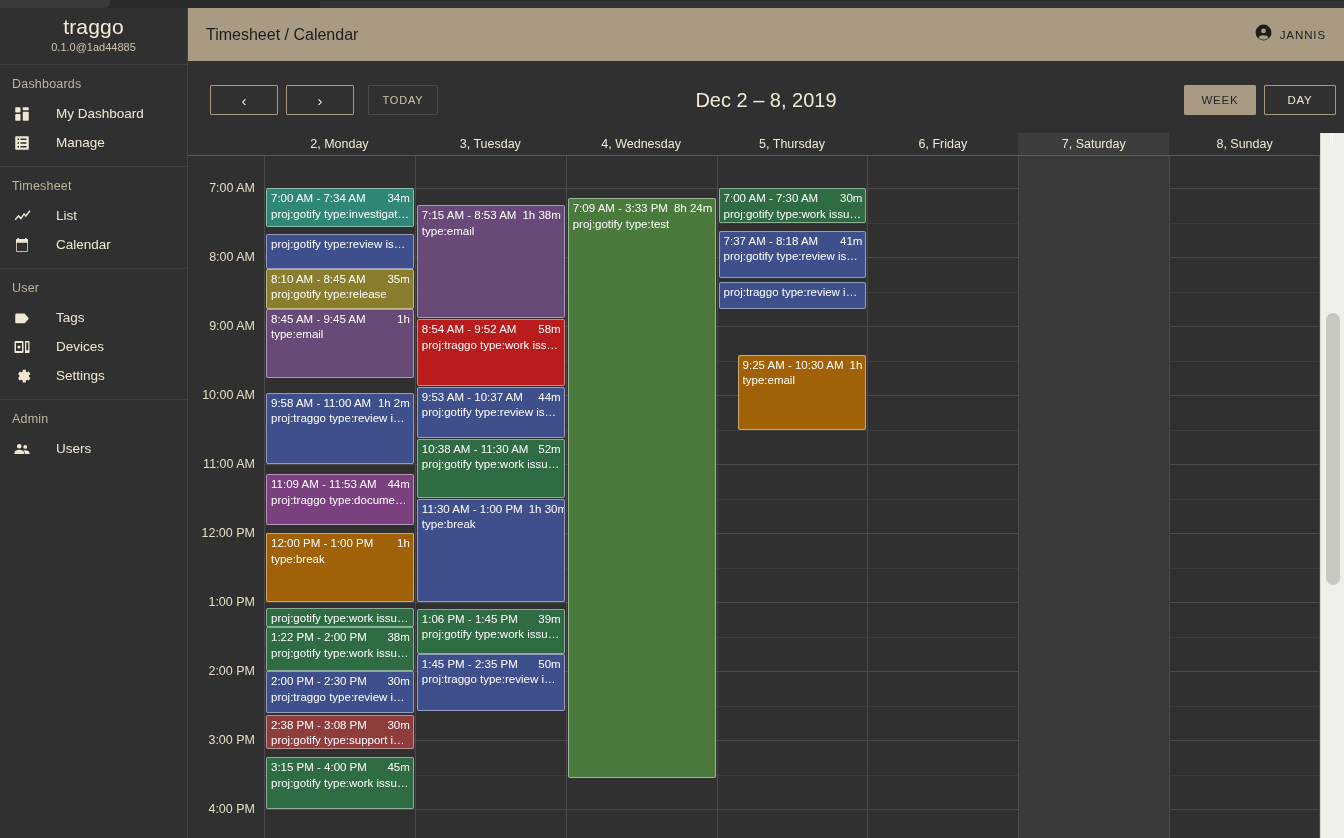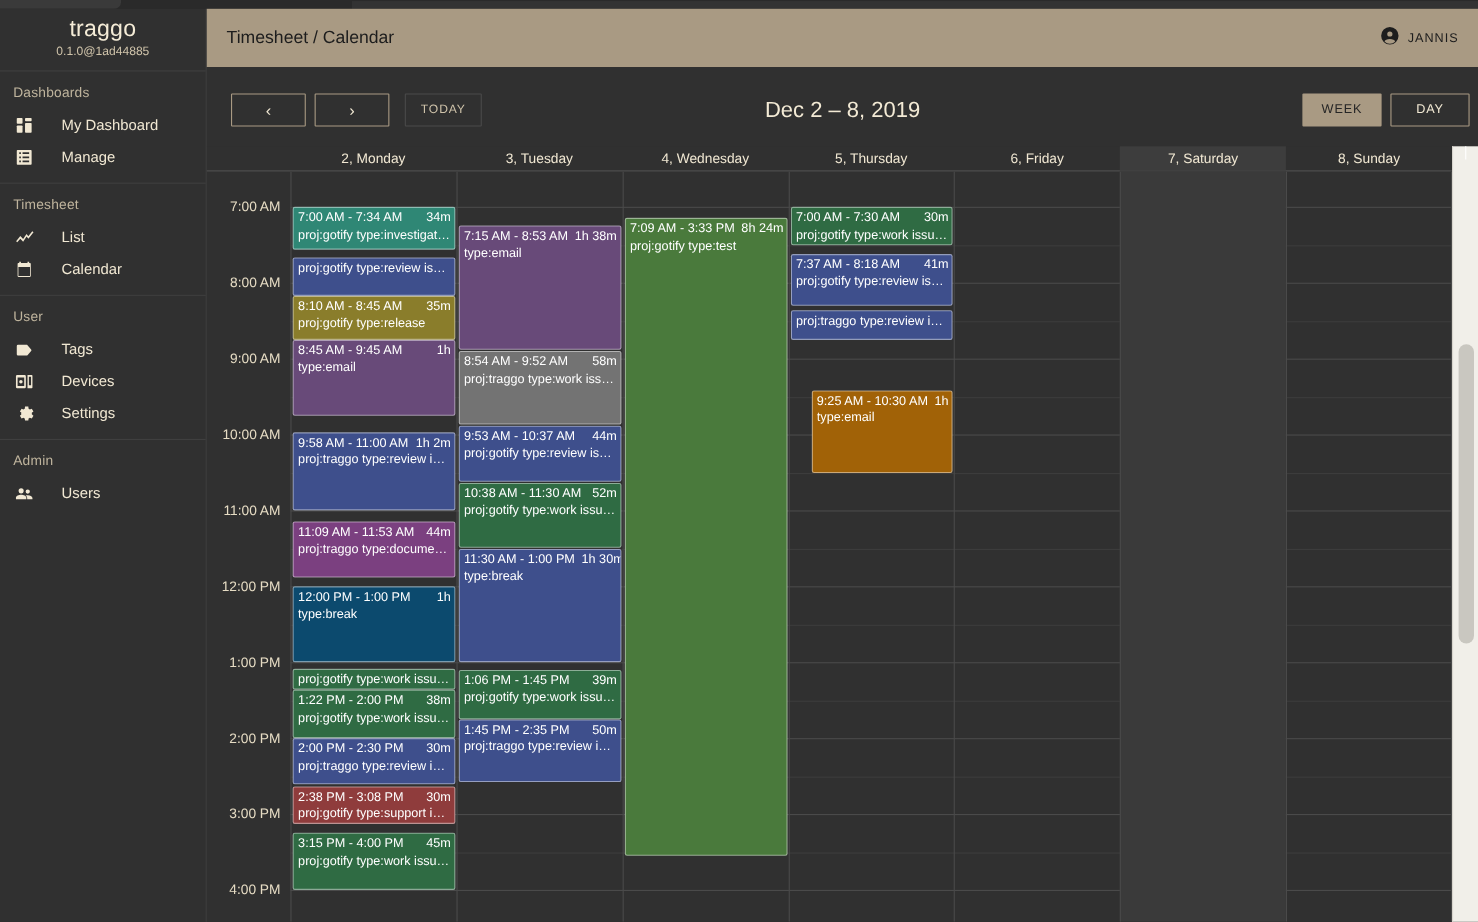--- a/index.html
+++ b/index.html
@@ -368,21 +368,21 @@
           </div>
           <div class="ev-tags">proj:traggo type:review issue:#13</div>
         </div>
         <div class="event" style="top: 318.35px; height: 50.6px; background: rgb(123, 64, 128);">
           <div class="ev-top">
             <span class="ev-time">11:09 AM - 11:53 AM</span>
             <span class="ev-dur">44m</span>
           </div>
           <div class="ev-tags">proj:traggo type:document…</div>
         </div>
-        <div class="event" style="top: 377px; height: 69px; background: #0c4a6e;">
+        <div class="event" style="top: 377px; height: 69px; background: #a16207;">
           <div class="ev-top">
             <span class="ev-time">12:00 PM - 1:00 PM</span>
             <span class="ev-dur">1h</span>
           </div>
           <div class="ev-tags">type:break</div>
         </div>
         <div class="event" style="top: 451.75px; height: 19.55px; background: rgb(47, 107, 67);">
           <div class="ev-tags">proj:gotify type:work issue…</div>
         </div>
         <div class="event" style="top: 471.3px; height: 43.7px; background: rgb(47, 107, 67);">
@@ -415,21 +415,21 @@
         </div>
       </div>
       <div class="daycol" id="daycol-1" style="left: 150.857px; width: 150.857px;">
         <div class="event" style="top: 49.25px; height: 112.7px; background: rgb(104, 74, 121);">
           <div class="ev-top">
             <span class="ev-time">7:15 AM - 8:53 AM</span>
             <span class="ev-dur">1h 38m</span>
           </div>
           <div class="ev-tags">type:email</div>
         </div>
-        <div class="event" style="top: 163.1px; height: 66.7px; background: #737373;">
+        <div class="event" style="top: 163.1px; height: 66.7px; background: #b91c1c;">
           <div class="ev-top">
             <span class="ev-time">8:54 AM - 9:52 AM</span>
             <span class="ev-dur">58m</span>
           </div>
           <div class="ev-tags">proj:traggo type:work issue:#23</div>
         </div>
         <div class="event" style="top: 230.95px; height: 50.6px; background: rgb(62, 79, 140);">
           <div class="ev-top">
             <span class="ev-time">9:53 AM - 10:37 AM</span>
             <span class="ev-dur">44m</span>

